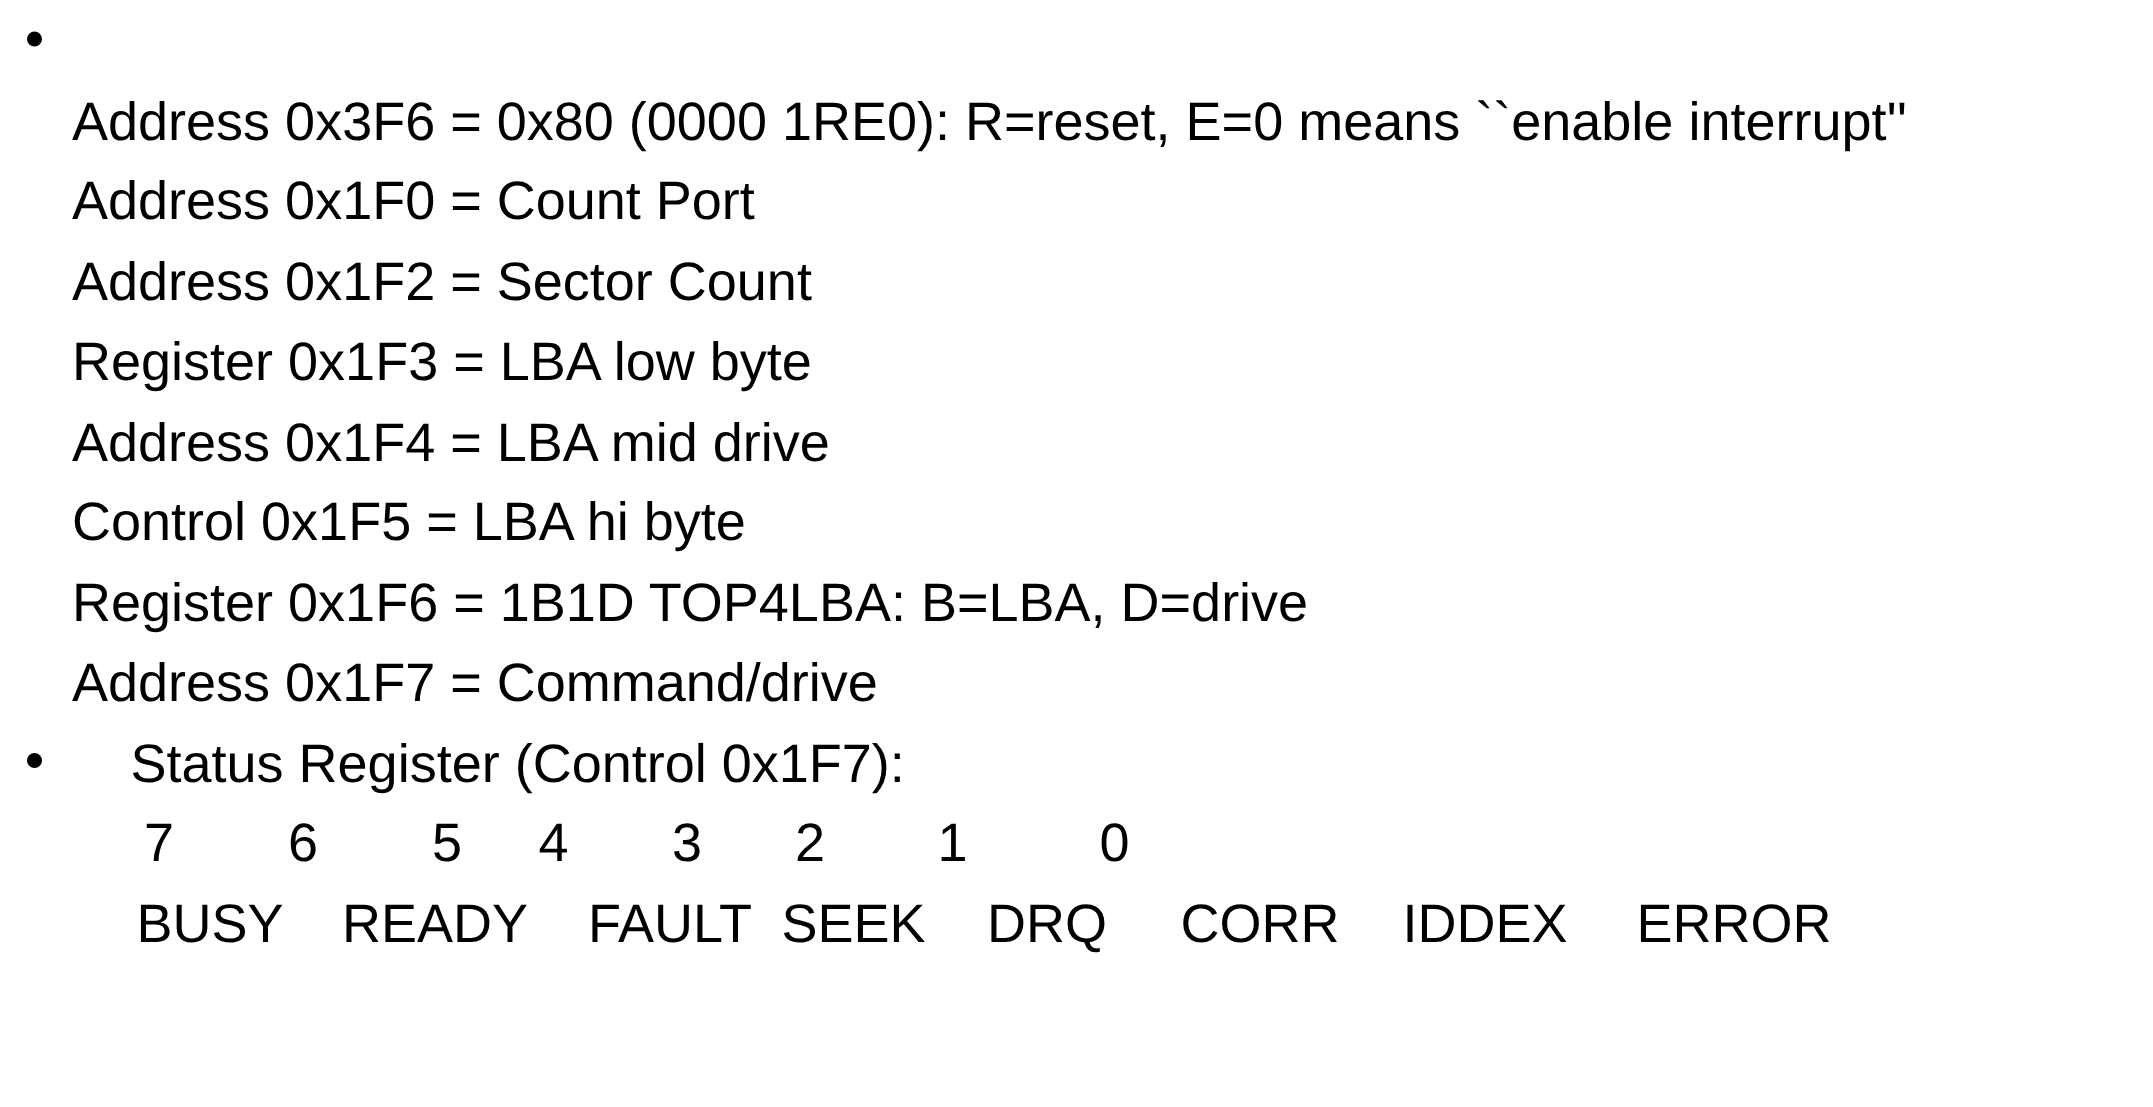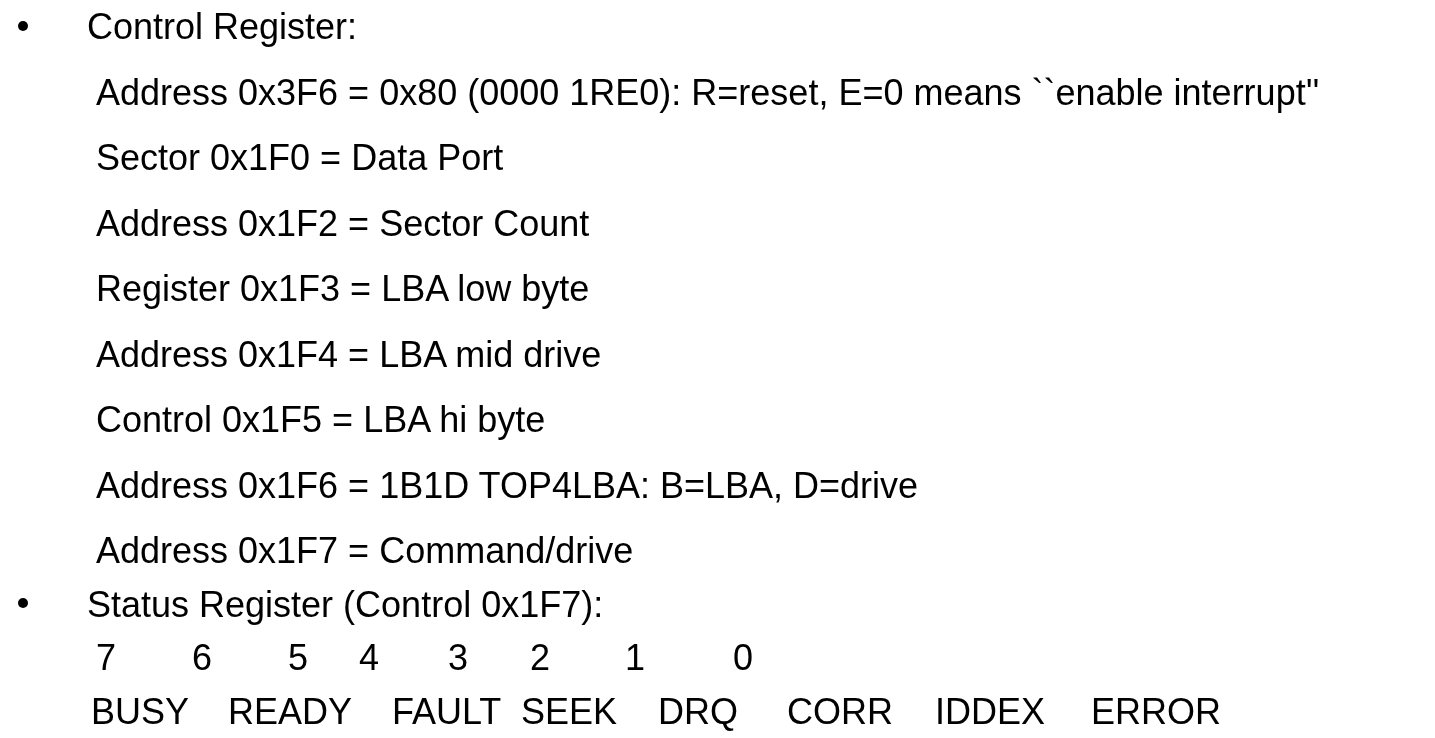--- a/index.html
+++ b/index.html
@@ -20,21 +20,21 @@
     top: 0; left: 0; right: 0; bottom: 0;
     font-size: 36px;
     line-height: 53.5px;
     white-space: nowrap;
   }
   .line {
     position: relative;
     height: 53.5px;
   }
   .line.bullet-line { padding-left: 87px; }
-  .line.sub-line    { padding-left: 96px; margin-top: 12px; }
+  .line.sub-line    { padding-left: 48px; }
   .bullet {
     position: absolute;
     left: 18px;
     top: 20.5px;
     width: 10px;
     height: 10px;
     border-radius: 50%;
     background: #000000;
   }
   .bitcell, .labelcell {
@@ -60,45 +60,44 @@
   .l6 { left: 935px;  }
   .l7 { left: 1091px; }
 </style>
 </head>
 <body>
 
 <div class="slide">
 
   <div class="line bullet-line">
     <span class="bullet"></span>
-    <span>Control Register:</span>
   </div>
 
   <div class="line sub-line">
     <span>Address 0x3F6 = 0x80 (0000 1RE0): R=reset, E=0 means ``enable interrupt''</span>
   </div>
 
 
   <div class="line sub-line">
-    <span>Sector 0x1F0 = Data Port</span>
+    <span>Address 0x1F0 = Count Port</span>
   </div>
   <div class="line sub-line">
     <span>Address 0x1F2 = Sector Count</span>
   </div>
   <div class="line sub-line">
     <span>Register 0x1F3 = LBA low byte</span>
   </div>
   <div class="line sub-line">
     <span>Address 0x1F4 = LBA mid drive</span>
   </div>
   <div class="line sub-line">
     <span>Control 0x1F5 = LBA hi byte</span>
   </div>
   <div class="line sub-line">
-    <span>Address 0x1F6 = 1B1D TOP4LBA: B=LBA, D=drive</span>
+    <span>Register 0x1F6 = 1B1D TOP4LBA: B=LBA, D=drive</span>
   </div>
   <div class="line sub-line">
     <span>Address 0x1F7 = Command/drive</span>
   </div>
 
   <div class="line bullet-line">
     <span class="bullet"></span>
     <span>Status Register (Control 0x1F7):</span>
   </div>
 

